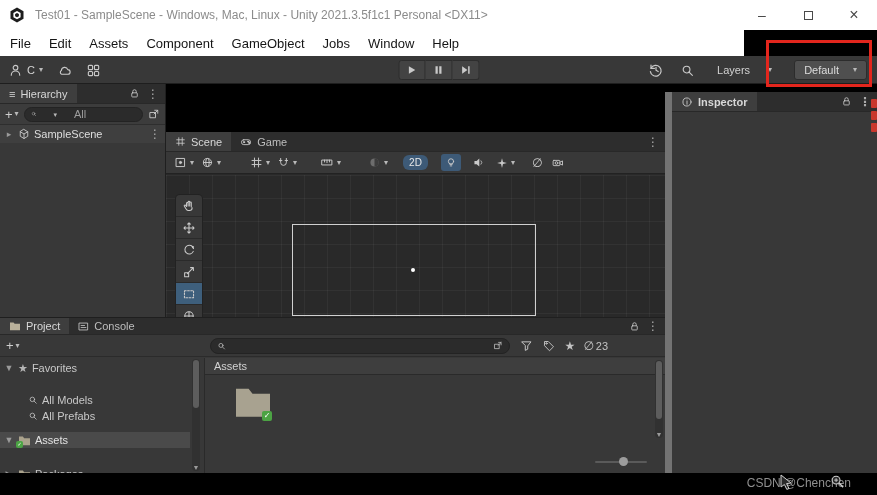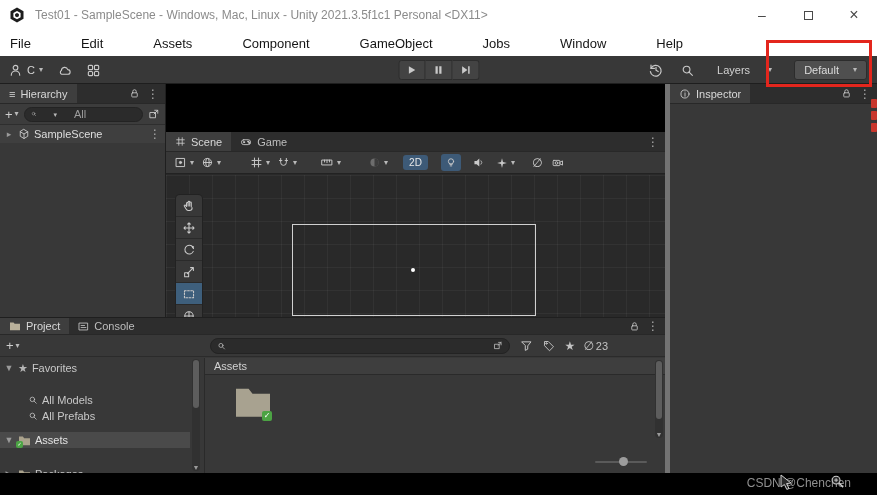--- a/index.html
+++ b/index.html
@@ -13,21 +13,21 @@
   svg.fic  { fill:#c9c9c9; stroke:none; display:block; }
 
   
   .titlebar { position:absolute; left:0; top:0; width:877px; height:30px; background:#ffffff; display:flex; align-items:center; }
   .tb-title { margin-left:9px; font-size:12px; color:#8b8b8b; white-space:nowrap; }
   .tb-controls { margin-left:auto; display:flex; height:100%; }
   .tb-ctl { width:46px; height:100%; display:flex; align-items:center; justify-content:center; color:#4a4a4a; font-size:14px; }
   .maxbox { width:9px; height:9px; border:1px solid #4a4a4a; }
 
   
-  .menubar { position:absolute; left:0; top:30px; width:877px; height:26px; background:#ffffff; display:flex; padding-left:1px;gap:32px; }
+  .menubar { position:absolute; left:0; top:30px; width:744px; height:26px; background:#ffffff; display:flex; padding-left:1px; }
   .menu-item { font-size:13px; color:#151515; padding:0 9px; height:100%; display:flex; align-items:center; }
 
   
   .toolbar { position:absolute; left:0; top:56px; width:877px; height:28px; background:#383838; border-bottom:1px solid #1e1e1e; }
   .tb-left { position:absolute; left:8px; top:0; height:28px; display:flex; align-items:center; gap:13px; }
   .account { display:flex; align-items:center; gap:4px; color:#d5d5d5; font-size:11px; }
   .tb-center { position:absolute; left:50%; top:4px; transform:translateX(-50%); display:flex; }
   .playbtn { width:27px; height:20px; background:#434343; border:1px solid #2d2d2d; border-left-width:0; display:flex; align-items:center; justify-content:center; }
   .playbtn:first-child { border-left-width:1px; border-radius:3px 0 0 3px; }
   .playbtn:last-child { border-radius:0 3px 3px 0; }
@@ -65,21 +65,21 @@
                        linear-gradient(90deg, rgba(255,255,255,0.045) 1px, transparent 1px);
       background-size:23px 23px; }
   .camera-rect { position:absolute; left:126px; top:49px; width:244px; height:92px; border:1px solid #d0d0d0; }
   .center-dot { position:absolute; left:245px; top:93px; width:4px; height:4px; background:#fff; border-radius:50%; }
   .tools-overlay { position:absolute; left:10px; top:20px; width:26px; border-radius:4px; overflow:hidden; box-shadow:0 0 0 1px #222; }
   .tool-btn { width:26px; height:22px; background:#383838; border-bottom:1px solid #2a2a2a; display:flex; align-items:center; justify-content:center; }
   .tool-btn:last-child { border-bottom:none; }
   .tool-btn.selected { background:#3e5f7c; }
 
   
-  .inspector { left:665px; top:84px; width:212px; height:389px; border-left:5px solid #737373; }
+  .inspector { left:665px; top:92px; width:212px; height:389px; border-left:7px solid #737373;font-weight:bold; }
 
   
   .project { left:0; top:317px; width:665px; height:156px; border-top:1px solid #1f1f1f; overflow:hidden; }
   .project .tabstrip { height:17px; }
   .proj-toolbar { height:22px; background:#383838; border-bottom:1px solid #2b2b2b; display:flex; align-items:center; padding:0 6px; }
   .proj-pill { height:16px; width:300px; margin-left:190px; background:#2b2b2b; border:1px solid #232323; border-radius:9px; display:flex; align-items:center; gap:4px; padding:0 6px; }
   .proj-pill input { background:transparent; border:none; outline:none; color:#bdbdbd; font-size:11px; width:100%; font-family:inherit; }
   .proj-icons { display:flex; align-items:center; gap:10px; margin-left:10px; color:#c3c3c3; }
   .hidden-count { display:flex; align-items:center; gap:2px; color:#c3c3c3; font-size:11px; margin-left:8px; }
   .proj-body { position:absolute; left:0; top:40px; right:0; bottom:0; display:flex; }
@@ -314,21 +314,21 @@
         </svg>
       <span class="caret">▾</span>
     </div>
     <div class="stb" style="margin-left:20px;">
       <svg width="13" height="13" viewBox="0 0 16 16">
           <circle cx="8" cy="8" r="5" fill="#6d6d6d"></circle>
           <path d="M8 3 a5 5 0 0 1 0 10 Z" fill="#3c3c3c"></path>
         </svg>
       <span class="caret">▾</span>
     </div>
-    <div class="btn2d" style="margin-left:8px;"><span>2D</span></div>
+    <div class="btn2d" style="margin-left:8px;border-radius:6px;"><span>2D</span></div>
     <div class="btnblue" style="margin-left:6px;">
       <svg class="icon" width="12" height="13" viewBox="0 0 16 16">
           <circle cx="8" cy="6.5" r="3.5"></circle>
           <path d="M6.5 10.5 h3 M7 12.5 h2"></path>
         </svg>
     </div>
     <div style="margin-left:4px;">
       <svg class="fic" width="13" height="13" viewBox="0 0 16 16">
           <path d="M3 6 H5.7 L9 3 V13 L5.7 10 H3 Z"></path>
           <path d="M10.8 5.5 a3.5 3.5 0 0 1 0 5" stroke="#c9c9c9" fill="none"></path>

